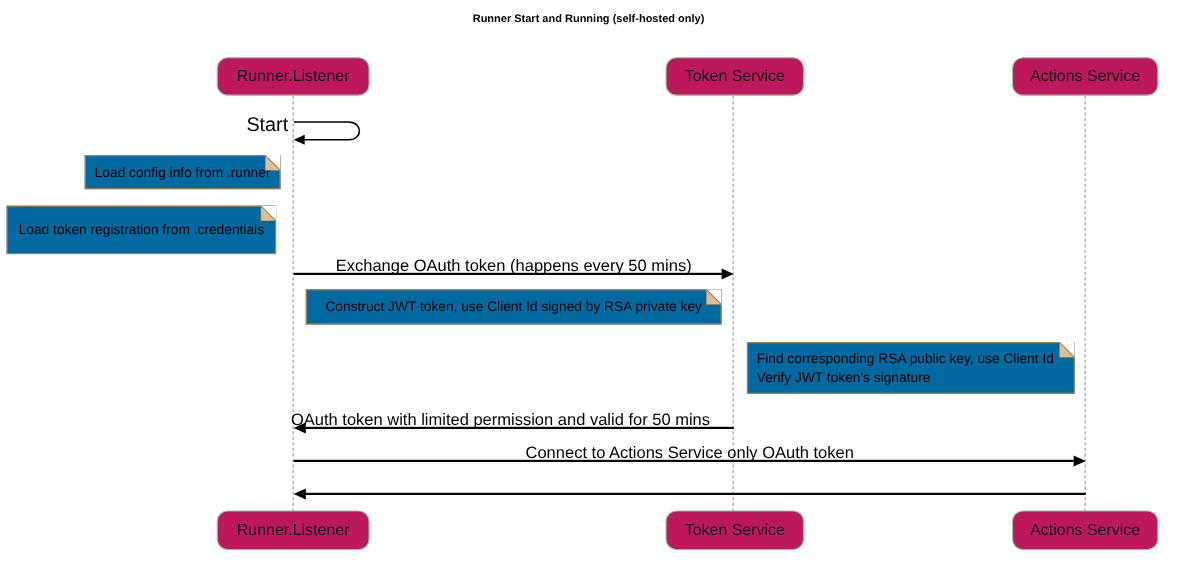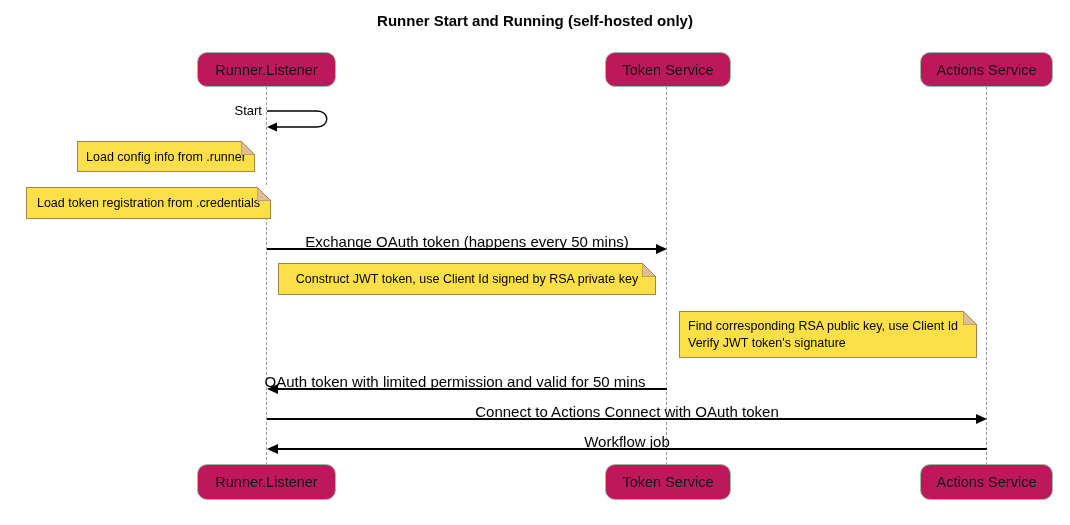--- a/index.html
+++ b/index.html
@@ -9,21 +9,21 @@
     width: 1070px;
     height: 525px;
     background: #ffffff;
     overflow: hidden;
   }
   .title {
     position: absolute;
     left: 0; top: 12px;
     width: 100%;
     text-align: center;
-    font-size: 15px;
+    font-size: 10px;
     font-weight: bold;
     color: #000000;
   }
   .lifeline {
     position: absolute;
     width: 0;
     border-left: 1px dashed #999999;
     top: 87px;
     height: 378px;
   }
@@ -61,21 +61,21 @@
   }
   .msg-label {
     position: absolute;
     font-size: 15px;
     color: #000000;
     text-align: center;
     white-space: nowrap;
   }
   .note {
     position: absolute;
-    background: #fde047;
+    background: #0369a1;
     border: 1px solid #A8824B;
     box-sizing: border-box;
     font-size: 12.5px;
     color: #000000;
     display: flex;
     align-items: center;
     justify-content: center;
     white-space: nowrap;
   }
   .note.multiline {
@@ -90,21 +90,21 @@
     top: -1px;
     right: -1px;
     width: 14px;
     height: 14px;
   }
   .self-loop {
     position: absolute;
   }
   .start-label {
     position: absolute;
-    font-size: 13px;
+    font-size: 18px;
     color: #000000;
     text-align: right;
     white-space: nowrap;
   }
 </style>
 </head>
 <body>
 
 <div class="canvas">
 
@@ -131,21 +131,21 @@
   </svg>
 
   <div class="note" style="left:77px; top:141px; width:178px; height:31px;">
     <span>Load config info from .runner</span>
     <svg class="fold" viewBox="0 0 14 14">
       <polygon points="0,0 14,0 14,14" fill="#ffffff"></polygon>
       <polygon points="0,0 0,14 14,14" fill="#DDBE95" stroke="#A8824B" stroke-width="1"></polygon>
     </svg>
   </div>
 
-  <div class="note" style="left:26px; top:187px; width:245px; height:32px;">
+  <div class="note" style="left:6px; top:187px; width:245px; height:44px;">
     <span>Load token registration from .credentials</span>
     <svg class="fold" viewBox="0 0 14 14">
       <polygon points="0,0 14,0 14,14" fill="#ffffff"></polygon>
       <polygon points="0,0 0,14 14,14" fill="#DDBE95" stroke="#A8824B" stroke-width="1"></polygon>
     </svg>
   </div>
 
   <div class="msg-label" style="left:267px; top:233px; width:400px;">Exchange OAuth token (happens every 50 mins)</div>
   <div class="msg-line" style="left:267px; top:248px; width:392px;"></div>
   <div class="arrow-right" style="left:656px; top:244px;"></div>
@@ -164,25 +164,24 @@
     <svg class="fold" viewBox="0 0 14 14">
       <polygon points="0,0 14,0 14,14" fill="#ffffff"></polygon>
       <polygon points="0,0 0,14 14,14" fill="#DDBE95" stroke="#A8824B" stroke-width="1"></polygon>
     </svg>
   </div>
 
   <div class="msg-label" style="left:255px; top:373px; width:400px;">OAuth token with limited permission and valid for 50 mins</div>
   <div class="msg-line" style="left:277px; top:388px; width:390px;"></div>
   <div class="arrow-left" style="left:267px; top:384px;"></div>
 
-  <div class="msg-label" style="left:267px; top:403px; width:720px;">Connect to Actions Connect with OAuth token</div>
+  <div class="msg-label" style="left:267px; top:403px; width:720px;">Connect to Actions Service only OAuth token</div>
   <div class="msg-line" style="left:267px; top:418px; width:709px;"></div>
   <div class="arrow-right" style="left:976px; top:414px;"></div>
 
-  <div class="msg-label" style="left:267px; top:433px; width:720px;">Workflow job</div>
   <div class="msg-line" style="left:277px; top:448px; width:710px;"></div>
   <div class="arrow-left" style="left:267px; top:444px;"></div>
 
   <div class="participant" style="left:197px; top:464px; width:139px; height:36px;">
     <span>Runner.Listener</span>
   </div>
   <div class="participant" style="left:605px; top:464px; width:126px; height:36px;">
     <span>Token Service</span>
   </div>
   <div class="participant" style="left:920px; top:464px; width:133px; height:36px;">

